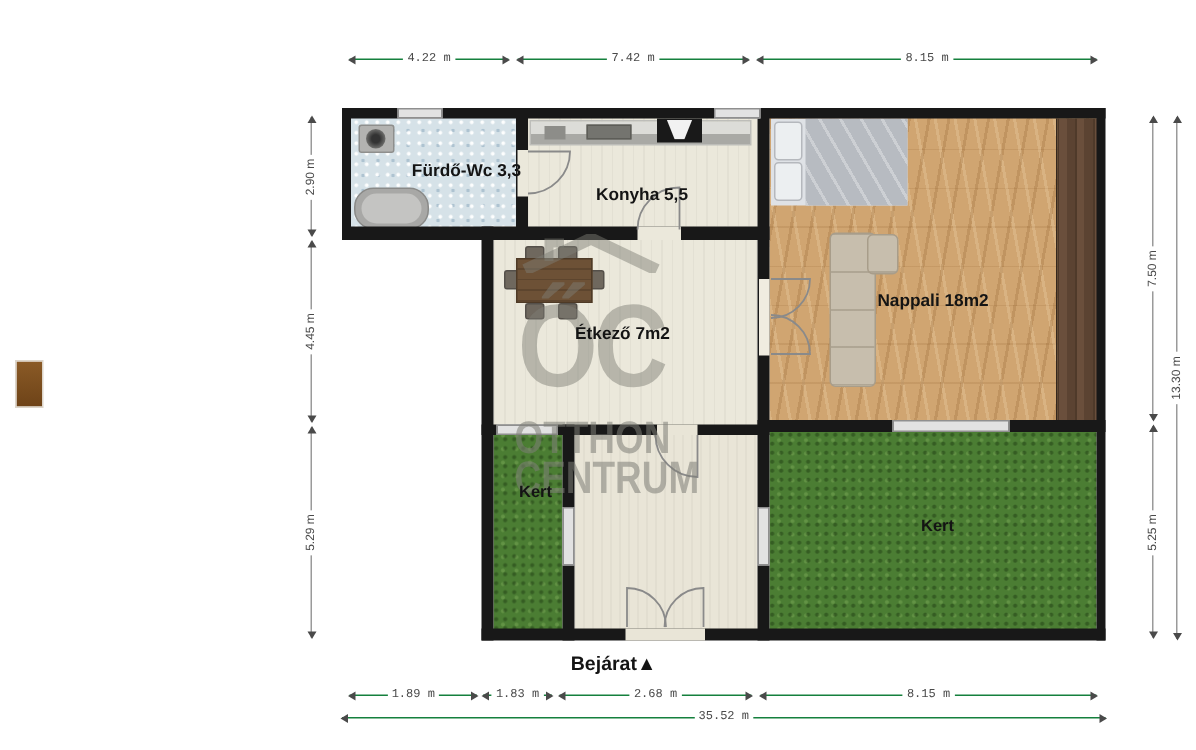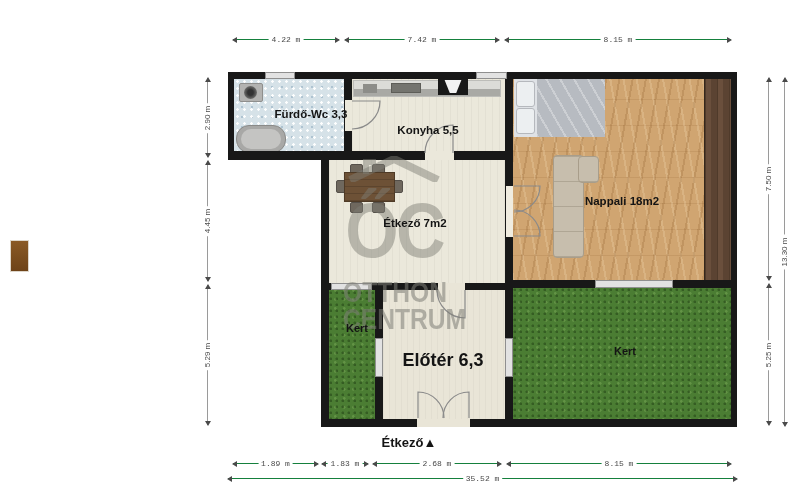--- a/index.html
+++ b/index.html
@@ -133,23 +133,22 @@
     <div class="wm-oc">ŐC</div>
     <div class="wm-line">OTTHON</div>
     <div class="wm-line">CENTRUM</div>
   </div>
 
   <div class="a room-label" style="left:311px;top:114px;">Fürdő-Wc 3,3</div>
   <div class="a room-label" style="left:428px;top:118px;margin-top:12px;">Konyha 5,5</div>
   <div class="a room-label" style="left:622px;top:201px;">Nappali 18m2</div>
   <div class="a room-label" style="left:415px;top:223px;">Étkező 7m2</div>
   <div class="a room-label lbl-sm" style="left:345px;top:328px;">Kert</div>
-  <div class="a room-label lbl-lg" style="left:443px;top:360px;">Előtér 6,3</div>
   <div class="a room-label lbl-sm" style="left:613px;top:351px;">Kert</div>
-  <div class="a room-label" style="left:409px;top:442px;font-size:13px;">Étkező▲</div>
+  <div class="a room-label" style="left:409px;top:442px;font-size:13px;">Bejárat▲</div>
 
   <div class="a dim-h" style="left:233px;top:39px;width:106px;">
       <span class="dlbl">4.22 m</span>
     </div>
   <div class="a dim-h" style="left:345px;top:39px;width:154px;">
       <span class="dlbl">7.42 m</span>
     </div>
   <div class="a dim-h" style="left:505px;top:39px;width:226px;">
       <span class="dlbl">8.15 m</span>
     </div>

